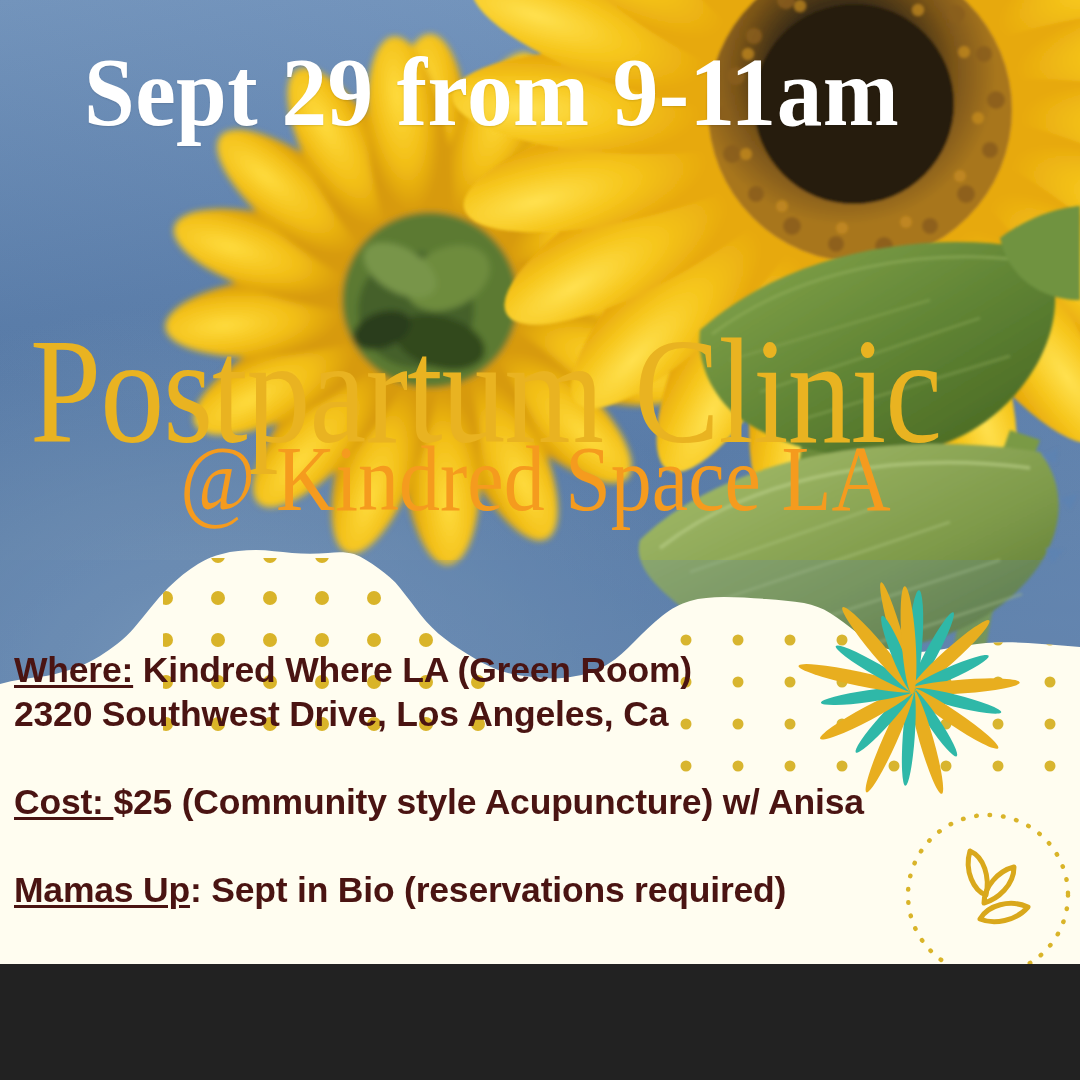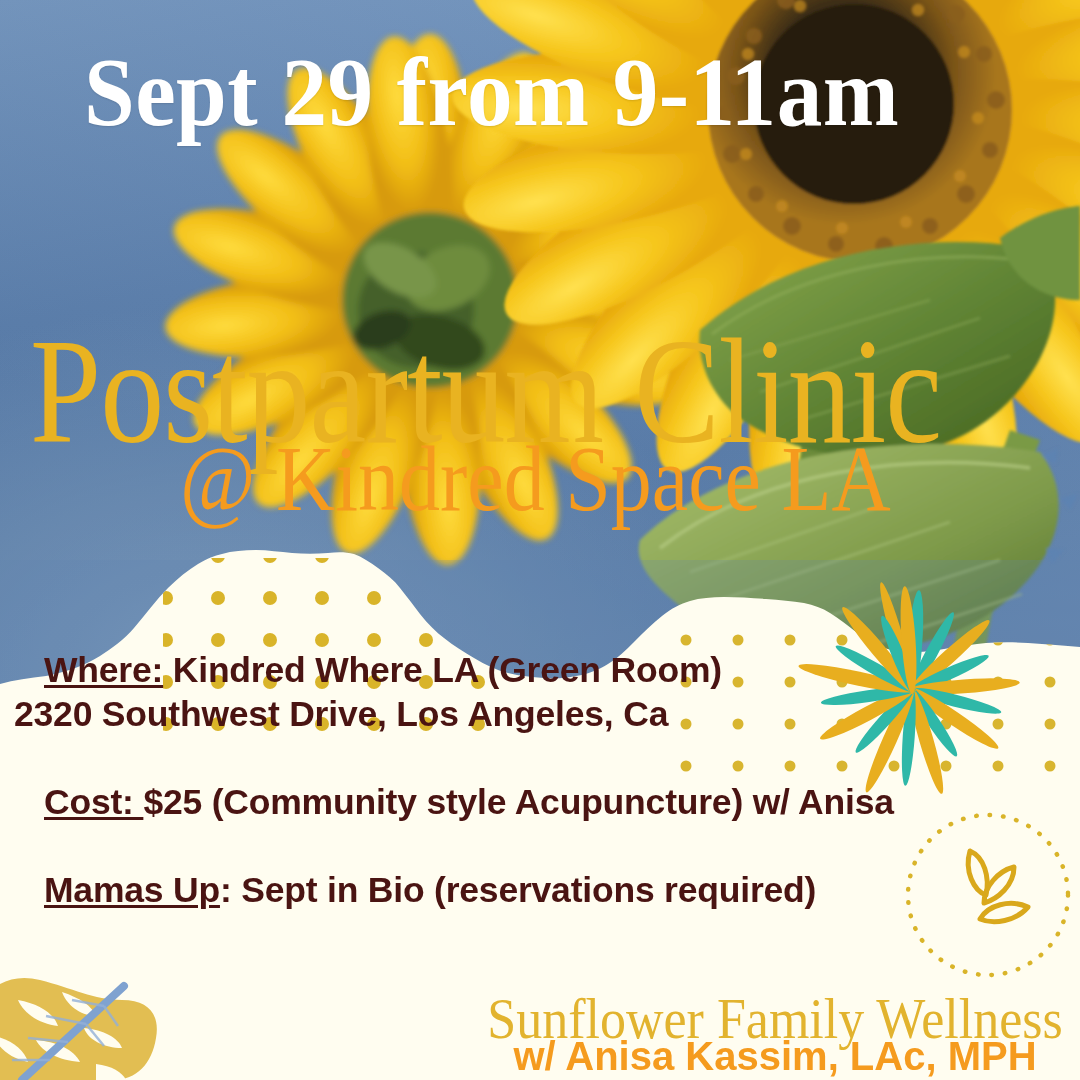--- a/index.html
+++ b/index.html
@@ -1,18 +1,18 @@
 <!DOCTYPE html>
 <html><head>
 <meta charset="utf-8">
 <style>
   html,body{margin:0;padding:0;background:#222;}
   *{box-sizing:border-box;}
   #poster{
-    position:relative;width:1080px;height:1080px;overflow:hidden;
+    position:relative;width:1080px;height:964px;overflow:hidden;
     background:#FFFDF0;
     font-family:"Liberation Sans",sans-serif;
   }
 
   
   .photo{position:absolute;left:0;top:0;width:1080px;height:700px;overflow:hidden;}
   .sky{
     position:absolute;inset:0;
     background:
       radial-gradient(ellipse 900px 600px at 20% 95%, #7FA0C4 0%, rgba(127,160,196,0) 60%),
@@ -74,21 +74,21 @@
     position:absolute;left:14px;top:648px;width:900px;
     color:#4A1412;
     font-family:"Liberation Sans",sans-serif;
     font-weight:bold;
     font-size:35.5px;
     line-height:44px;
     letter-spacing:-.2px;
   }
   .body-block .row{white-space:nowrap;}
   .body-block .gap{height:44px;}
-  .u{text-decoration:underline;text-underline-offset:3px;text-decoration-thickness:3px;margin-left:30px;}
+  .u{text-decoration:underline;text-underline-offset:3px;text-decoration-thickness:3px;}
 
   
   .sig1{
     position:absolute;left:470px;top:992px;width:610px;
     font-family:"Liberation Serif",serif;
     font-size:52px;line-height:1;
     color:#E2B32E;white-space:nowrap;text-align:center;
     transform:scaleY(1.08);transform-origin:center top;
   }
   .sig2{

